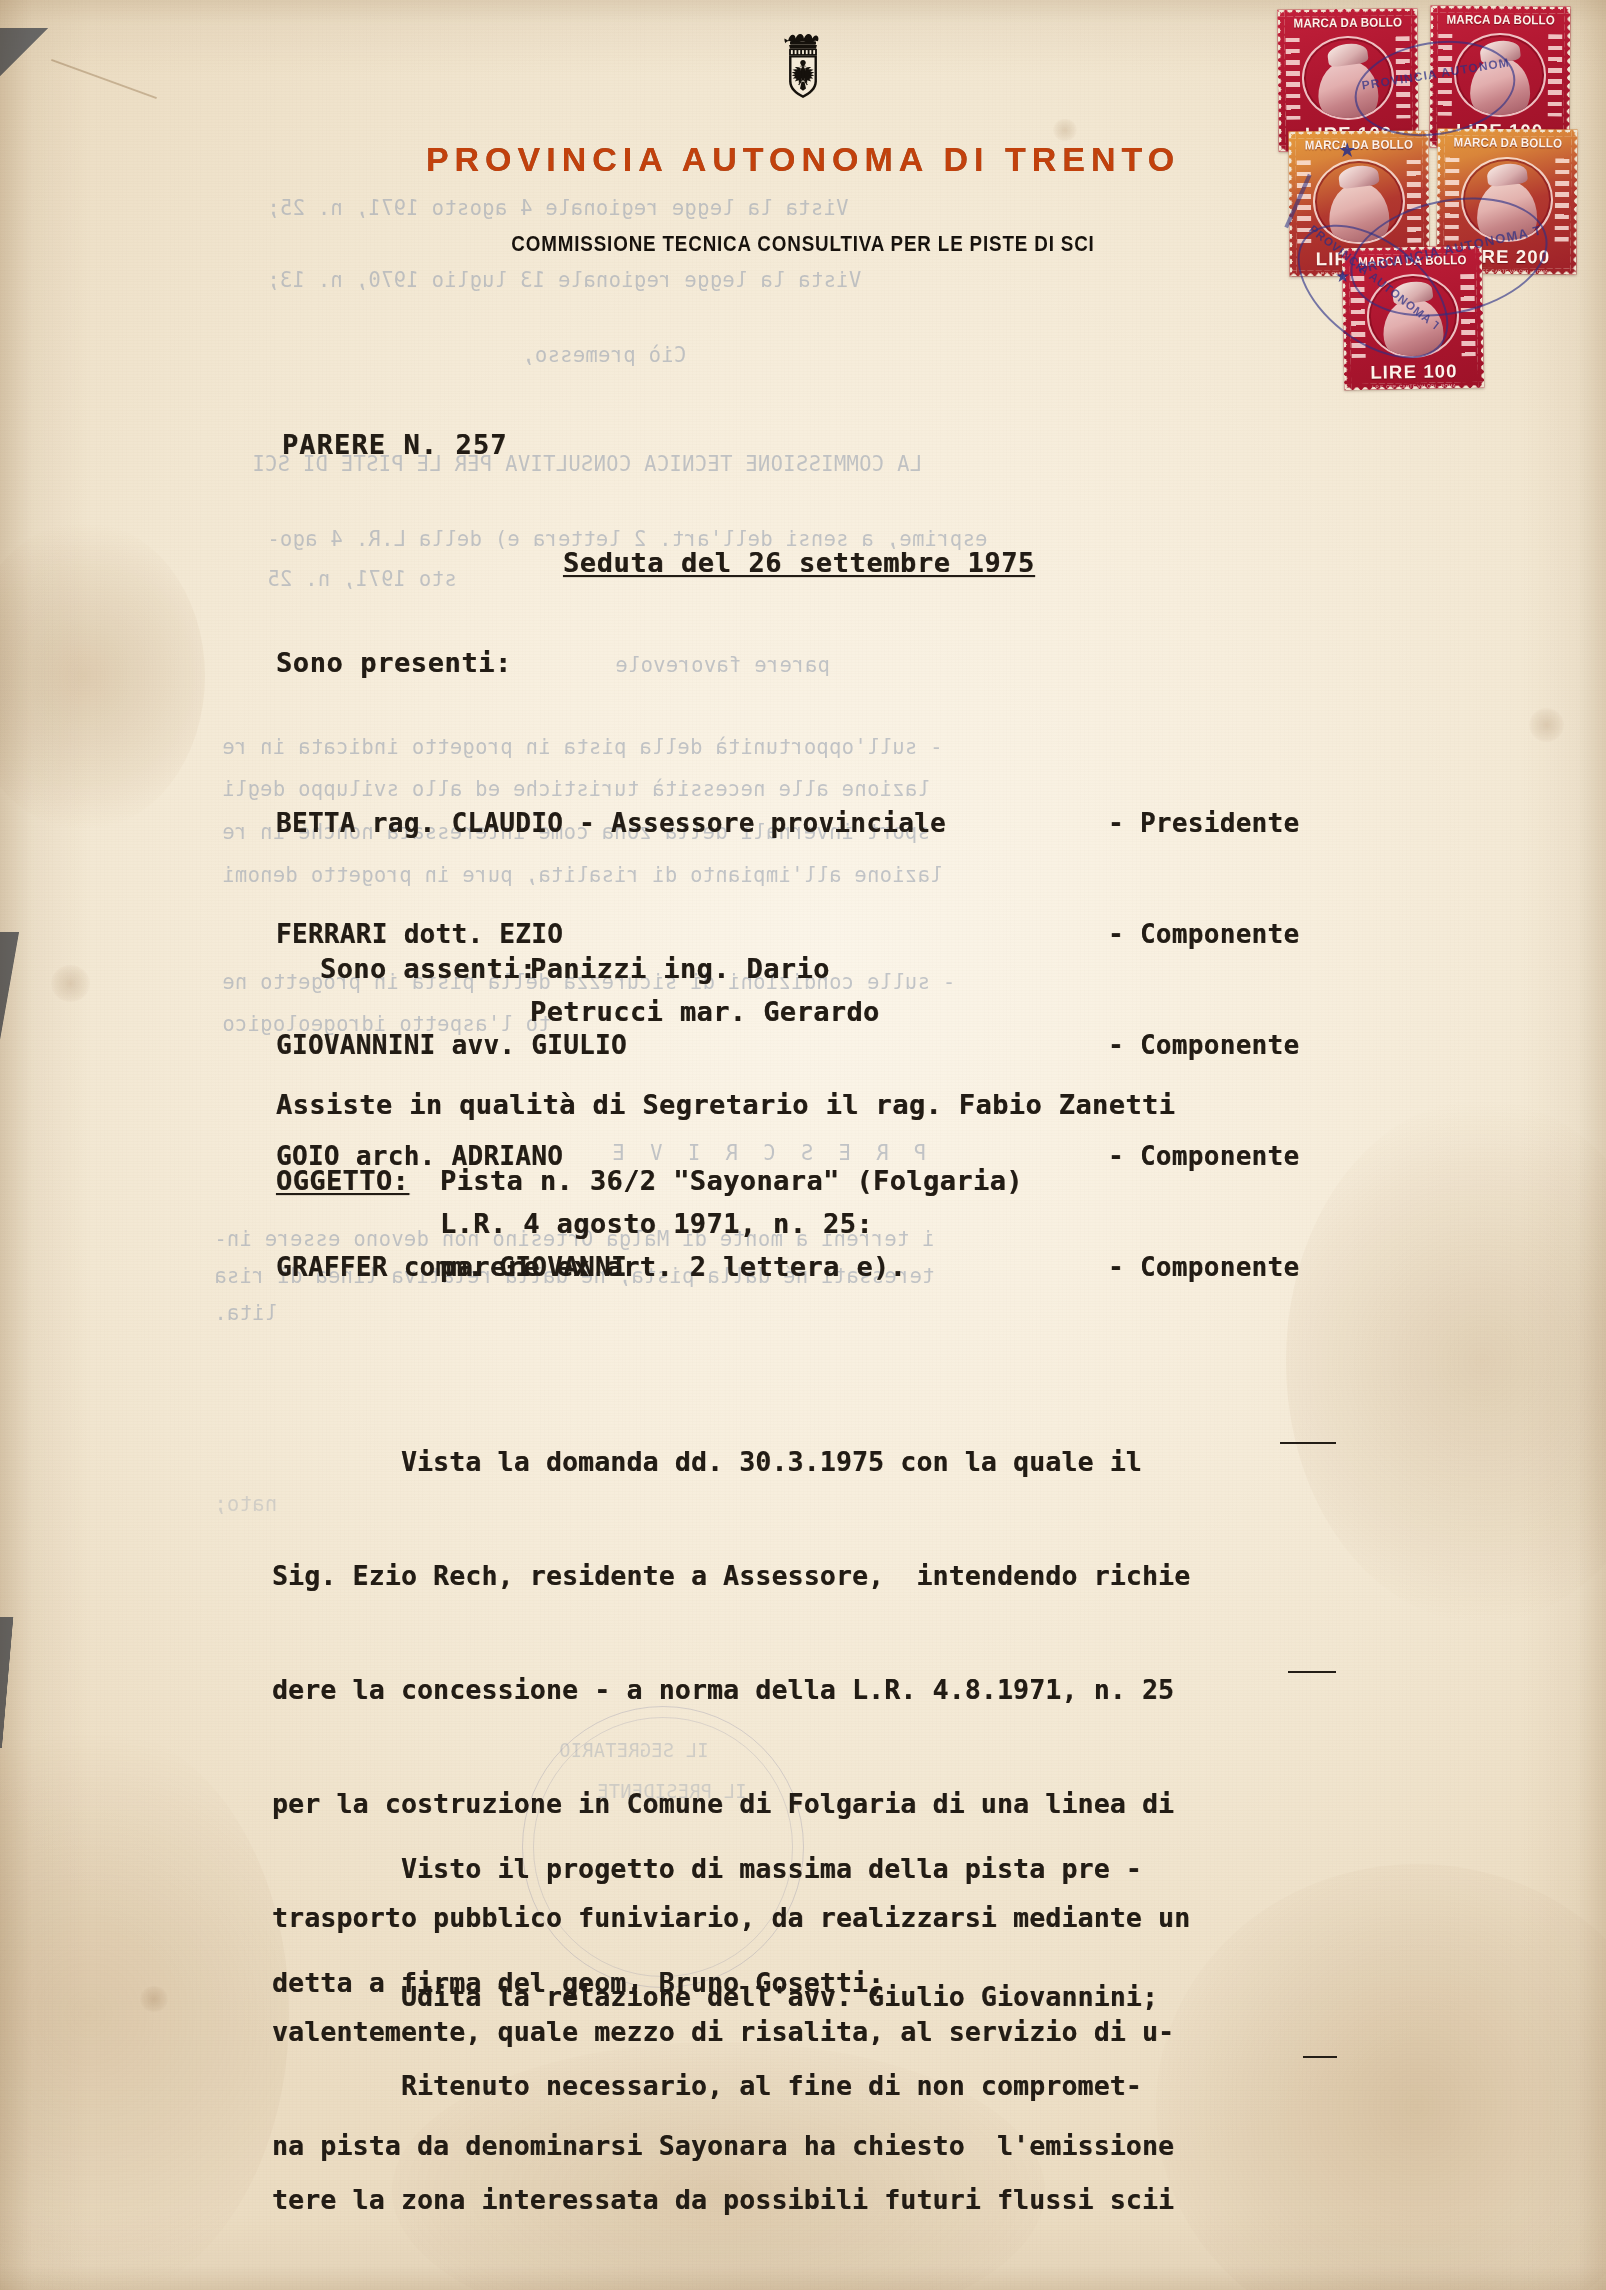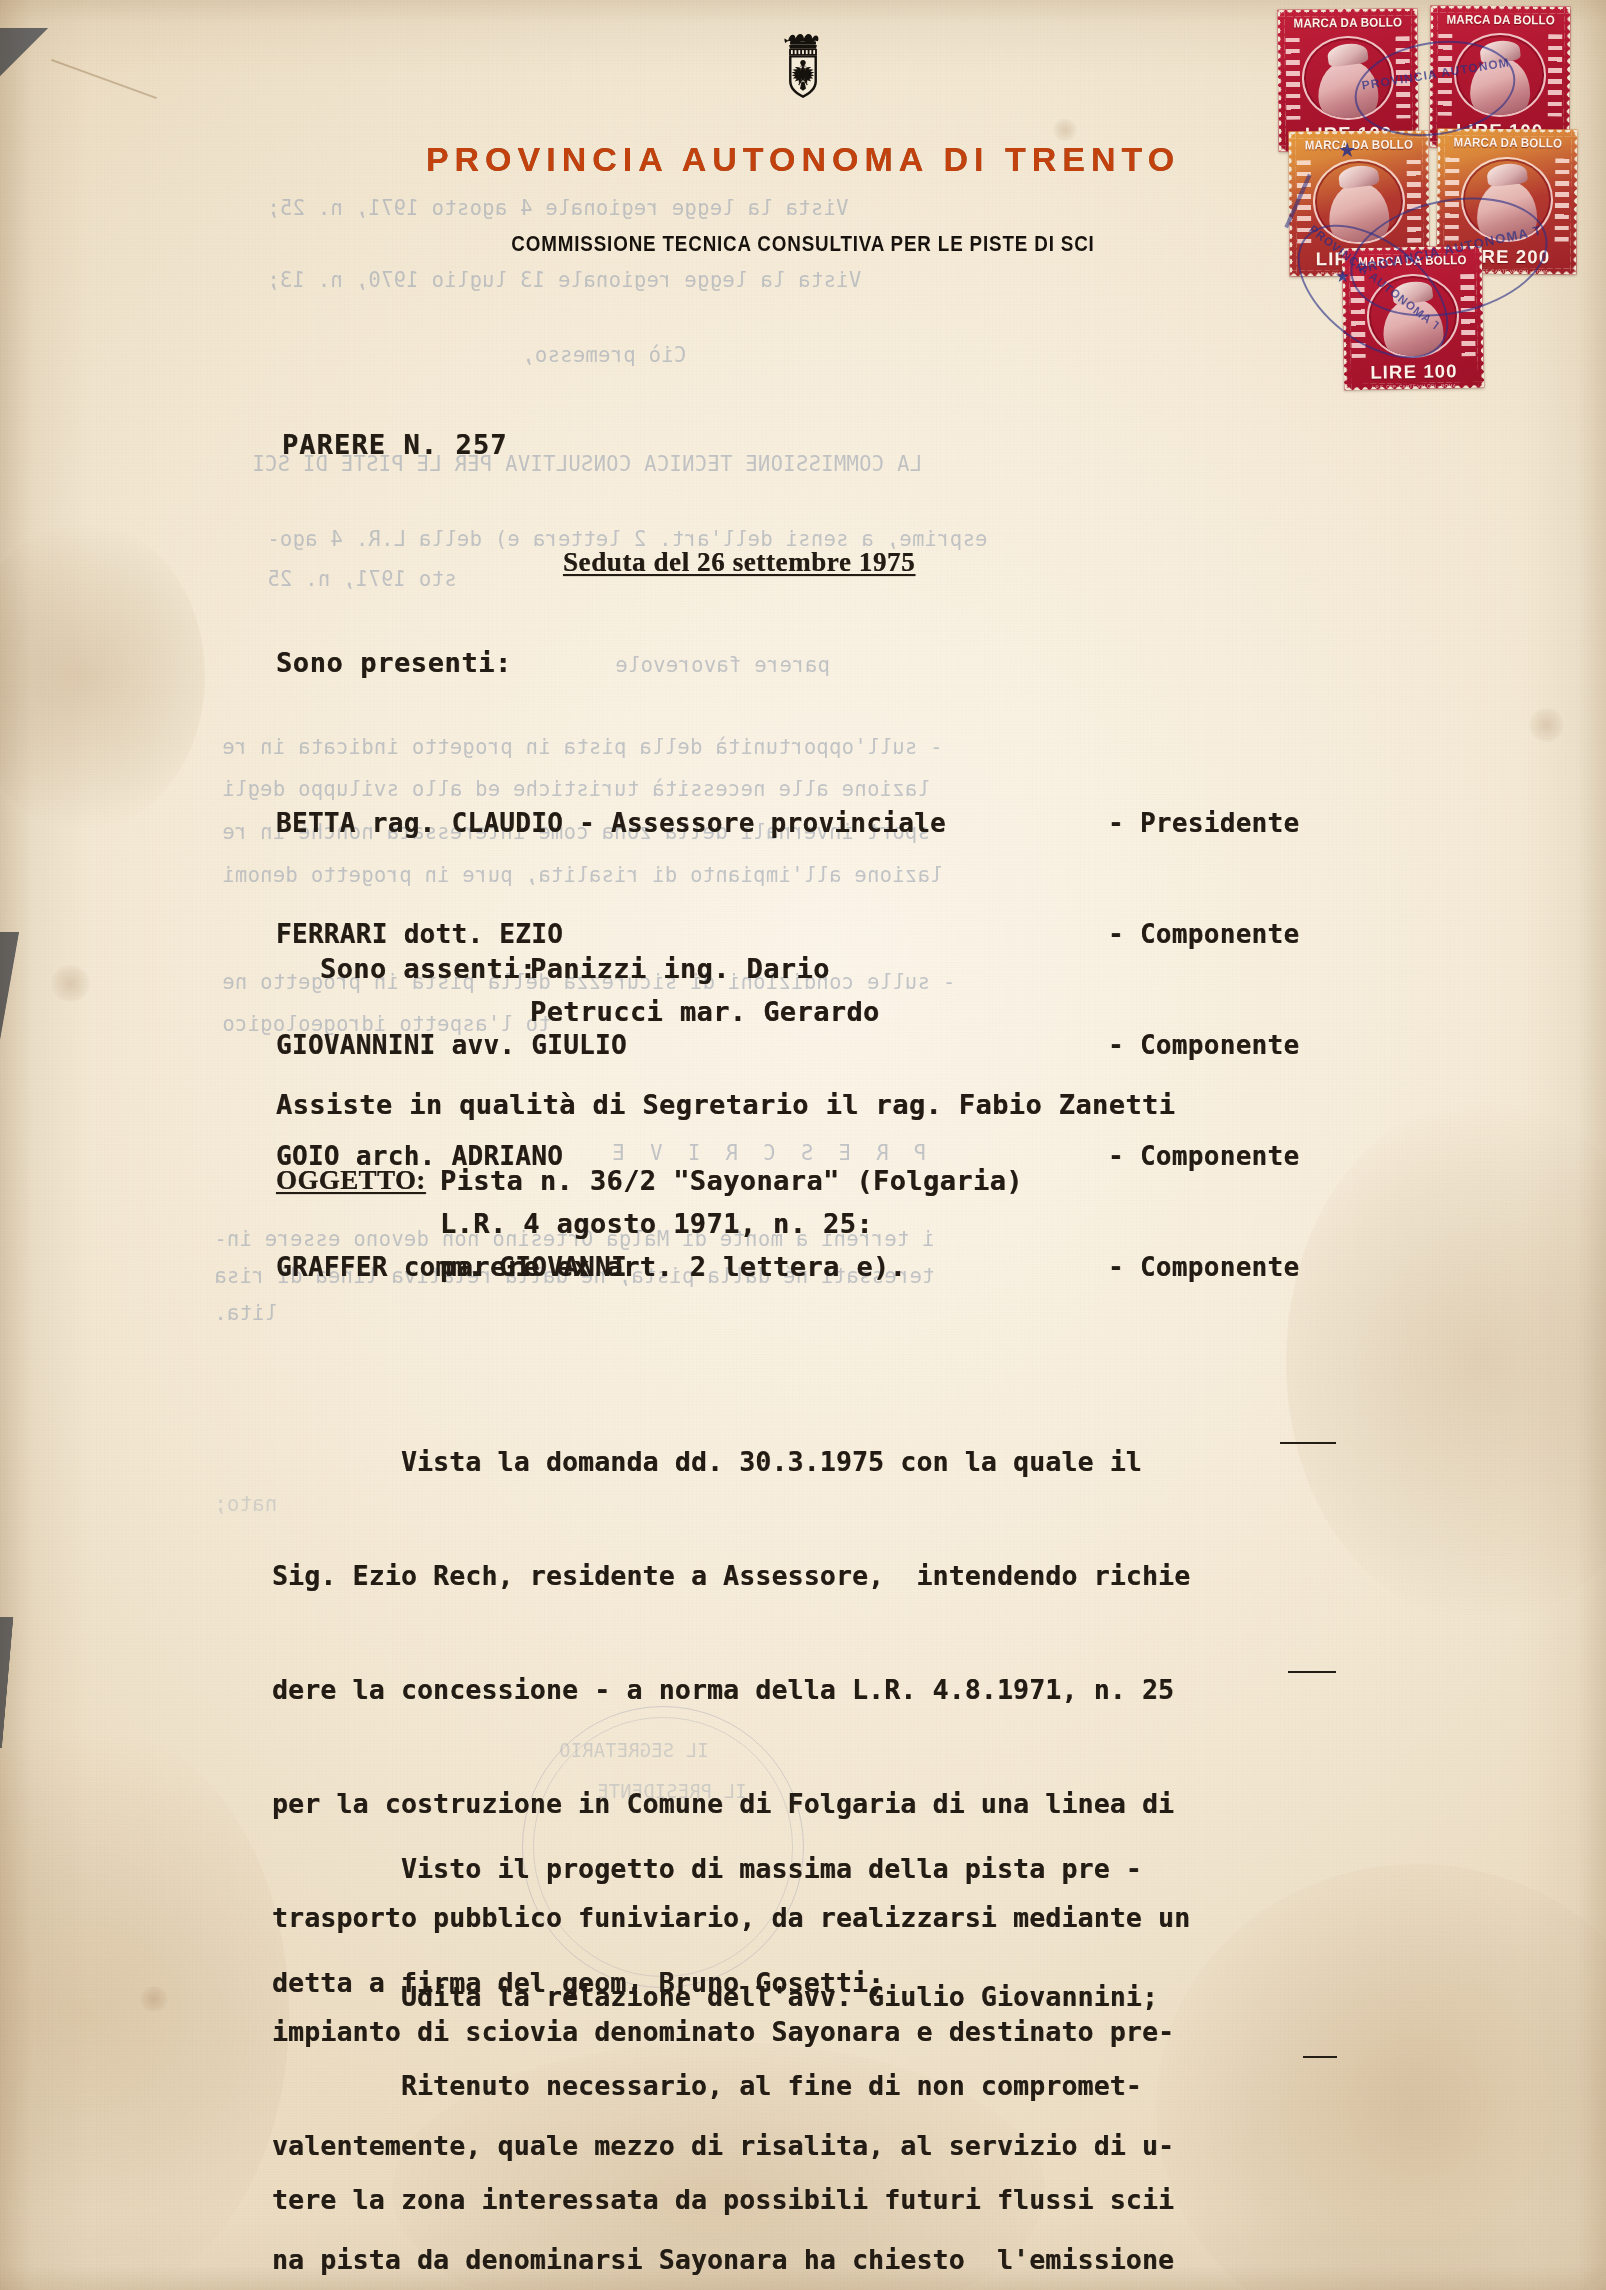--- a/index.html
+++ b/index.html
@@ -124,21 +124,21 @@
     font-family: "DejaVu Sans Mono", "Liberation Mono", monospace;
     color: #221c15;
     white-space: pre;
     z-index: 7;
     text-shadow:
       0.4px 0 0 rgba(40,30,20,.42),
       0 0.4px 0 rgba(40,30,20,.30),
       -0.3px 0 0.6px rgba(60,45,30,.22);
     font-weight: 700;
   }
-  .u { text-decoration: underline; text-underline-offset: 2.8px; font-family: Liberation Serif, serif; }
+  .u { text-decoration: underline; text-underline-offset: 2.8px; }
 
   .blk {
     position: absolute;
     z-index: 7;
     font-family: "DejaVu Sans Mono", "Liberation Mono", monospace;
     color: #221c15;
     font-weight: 700;
     white-space: pre;
     text-shadow:
       0.4px 0 0 rgba(40,30,20,.42),
@@ -389,21 +389,20 @@
   <div class="tw" style="left:440px;top:1165px;font-size:27px;letter-spacing:0.4px;">Pista n. 36/2 "Sayonara" (Folgaria)</div>
   <div class="tw" style="left:440px;top:1208px;font-size:27px;letter-spacing:0.4px;">L.R. 4 agosto 1971, n. 25:</div>
   <div class="tw" style="left:440px;top:1251px;font-size:27px;letter-spacing:0.4px;">parere ex art. 2 lettera e).</div>
 
   <div class="blk" style="left:272px;top:1367px;font-size:26.6px;line-height:38px;letter-spacing:0.1px;">
     <span class="line">        Vista la domanda dd. 30.3.1975 con la quale il</span>
     <span class="line">Sig. Ezio Rech, residente a Assessore,  intendendo richie</span>
     <span class="line">dere la concessione - a norma della L.R. 4.8.1971, n. 25</span>
     <span class="line">per la costruzione in Comune di Folgaria di una linea di</span>
     <span class="line">trasporto pubblico funiviario, da realizzarsi mediante un</span>
-    <span class="line">impianto di sciovia denominato Sayonara e destinato pre-</span>
     <span class="line">valentemente, quale mezzo di risalita, al servizio di u-</span>
     <span class="line">na pista da denominarsi Sayonara ha chiesto  l'emissione</span>
     
     
   </div>
 
   <div style="position:absolute;z-index:8;left:1280px;top:1442px;width:56px;height:1.9px;background:#231d16;"></div>
   <div style="position:absolute;z-index:8;left:1288px;top:1671px;width:48px;height:1.9px;background:#231d16;"></div>
 
   <div class="blk" style="left:272px;top:1774px;font-size:26.6px;line-height:38px;letter-spacing:0.1px;">

